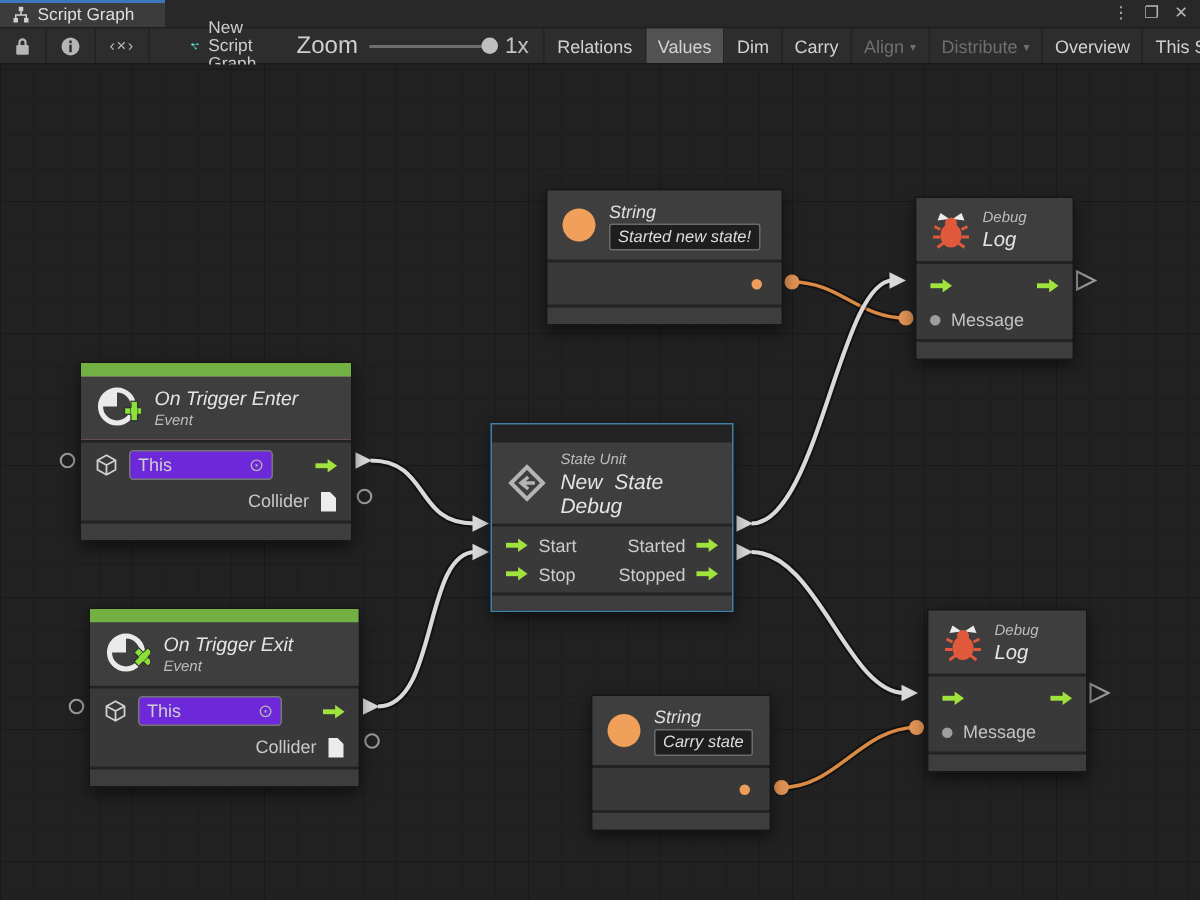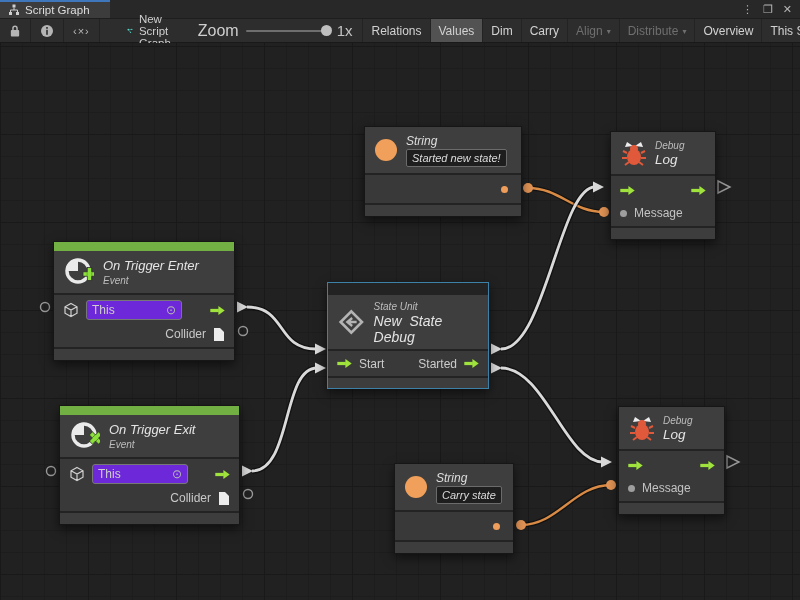--- a/index.html
+++ b/index.html
@@ -308,20 +308,32 @@
             <rect x="0" y="3.2" width="9.5" height="3.6" fill="currentColor"></rect>
               <polygon points="9,0 16,5 9,10" fill="currentColor"></polygon>
           </svg>
           <span>Start</span>
           <span class="ml-auto">Started</span>
           <svg class="arrow" width="15" height="9" viewBox="0 0 16 10">
             <rect x="0" y="3.2" width="9.5" height="3.6" fill="currentColor"></rect>
               <polygon points="9,0 16,5 9,10" fill="currentColor"></polygon>
           </svg>
         </div>
+        <div class="row" style="height:19px;">
+          <svg class="arrow" width="15" height="9" viewBox="0 0 16 10">
+            <rect x="0" y="3.2" width="9.5" height="3.6" fill="currentColor"></rect>
+              <polygon points="9,0 16,5 9,10" fill="currentColor"></polygon>
+          </svg>
+          <span>Stop</span>
+          <span class="ml-auto">Stopped</span>
+          <svg class="arrow" width="15" height="9" viewBox="0 0 16 10">
+            <rect x="0" y="3.2" width="9.5" height="3.6" fill="currentColor"></rect>
+              <polygon points="9,0 16,5 9,10" fill="currentColor"></polygon>
+          </svg>
+        </div>
       </div>
       <div class="sec ftr" style="height:10px;"></div>
     </div>
 
     <div class="node" style="left:59px; top:362px; width:181px;">
       <div class="sec" style="background:#3e3e3e;">
         <div class="strip"></div>
         <div class="hdr" style="height:42px; background:#3e3e3e;">
           <svg width="30" height="30" viewBox="0 0 30 30">
             <circle cx="14" cy="14" r="11" fill="none" stroke="#eaeaea" stroke-width="3.4"></circle>

